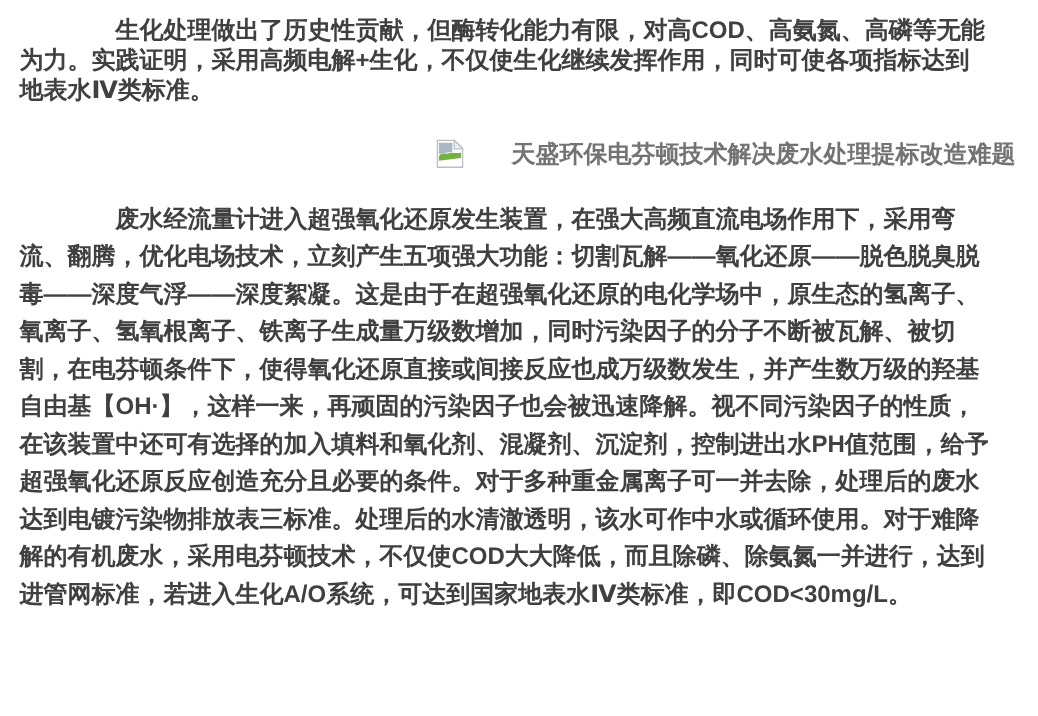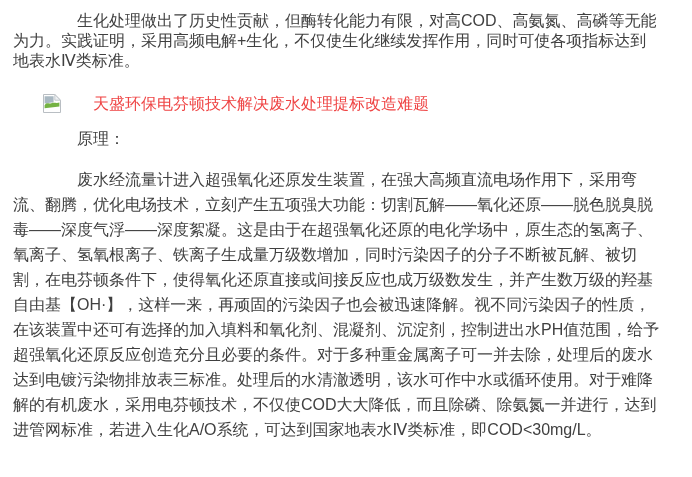--- a/index.html
+++ b/index.html
@@ -12,36 +12,36 @@
   }
   .page {
     box-sizing: border-box;
     width: 692px;
     height: 477px;
     padding: 11px 15px 0 13px;
     background: #ffffff;
     color: #404040;
     font-size: 16px;
   }
-  p { margin: 0; }
+  p { margin: 0; font-weight: bold; }
   .para {
     white-space: pre-wrap;      
     word-break: break-all;
     color: #404040;
   }
   .indent { text-indent: 64px; } 
   .lh20 { line-height: 20px; }
   .lh25 { line-height: 25px; }
   .heading { margin-top: 18px; }
   .caption {
     margin-top: 21px;
     line-height: 24px;
-    text-align: left;
+    text-align: right;
     padding-left: 30px;
-    color: #ef4444;
+    color: #737373;
     white-space: nowrap;
   }
   .imgicon {
     display: inline-block;
     vertical-align: -4px;
     margin-right: 32px;
     width: 18px;
     height: 19px;
   }
   .principle-label { margin-top: 13px; }
@@ -61,21 +61,20 @@
     <span class="imgicon">
       <svg width="18" height="19" viewBox="0 0 18 19" xmlns="http://www.w3.org/2000/svg">
         <path d="M0.5 0.5 H11.8 L17.5 6.2 V18.5 H0.5 Z" fill="#fefefe" stroke="#b9bec3" stroke-width="1"></path>
         <path d="M11.8 0.5 L17.5 6.2 H11.8 Z" fill="#eef1f3" stroke="#b9bec3" stroke-width="0.8"></path>
         <path d="M1.6 2.2 H10.6 V8.2 L1.6 9.6 Z" fill="#a9b8c2"></path>
         <path d="M1.6 11.2 C3.6 8.0 5.8 10.2 8.4 9.2 C11.0 8.2 13.6 9.8 16.4 8.6 V12.4 L1.6 14.2 Z" fill="#74b243"></path>
       </svg>
     </span><span>天盛环保电芬顿技术解决废水处理提标改造难题</span>
   </p>
 
-  <p class="para indent lh20 principle-label">原理：</p>
 
   <p class="para indent lh25 body2">废水经流量计进入超强氧化还原发生装置，在强大高频直流电场作用下，采用弯
 流、翻腾，优化电场技术，立刻产生五项强大功能：切割瓦解——氧化还原——脱色脱臭脱
 毒——深度气浮——深度絮凝。这是由于在超强氧化还原的电化学场中，原生态的氢离子、
 氧离子、氢氧根离子、铁离子生成量万级数增加，同时污染因子的分子不断被瓦解、被切
 割，在电芬顿条件下，使得氧化还原直接或间接反应也成万级数发生，并产生数万级的羟基
 自由基【OH·】，这样一来，再顽固的污染因子也会被迅速降解。视不同污染因子的性质，
 在该装置中还可有选择的加入填料和氧化剂、混凝剂、沉淀剂，控制进出水PH值范围，给予
 超强氧化还原反应创造充分且必要的条件。对于多种重金属离子可一并去除，处理后的废水
 达到电镀污染物排放表三标准。处理后的水清澈透明，该水可作中水或循环使用。对于难降

